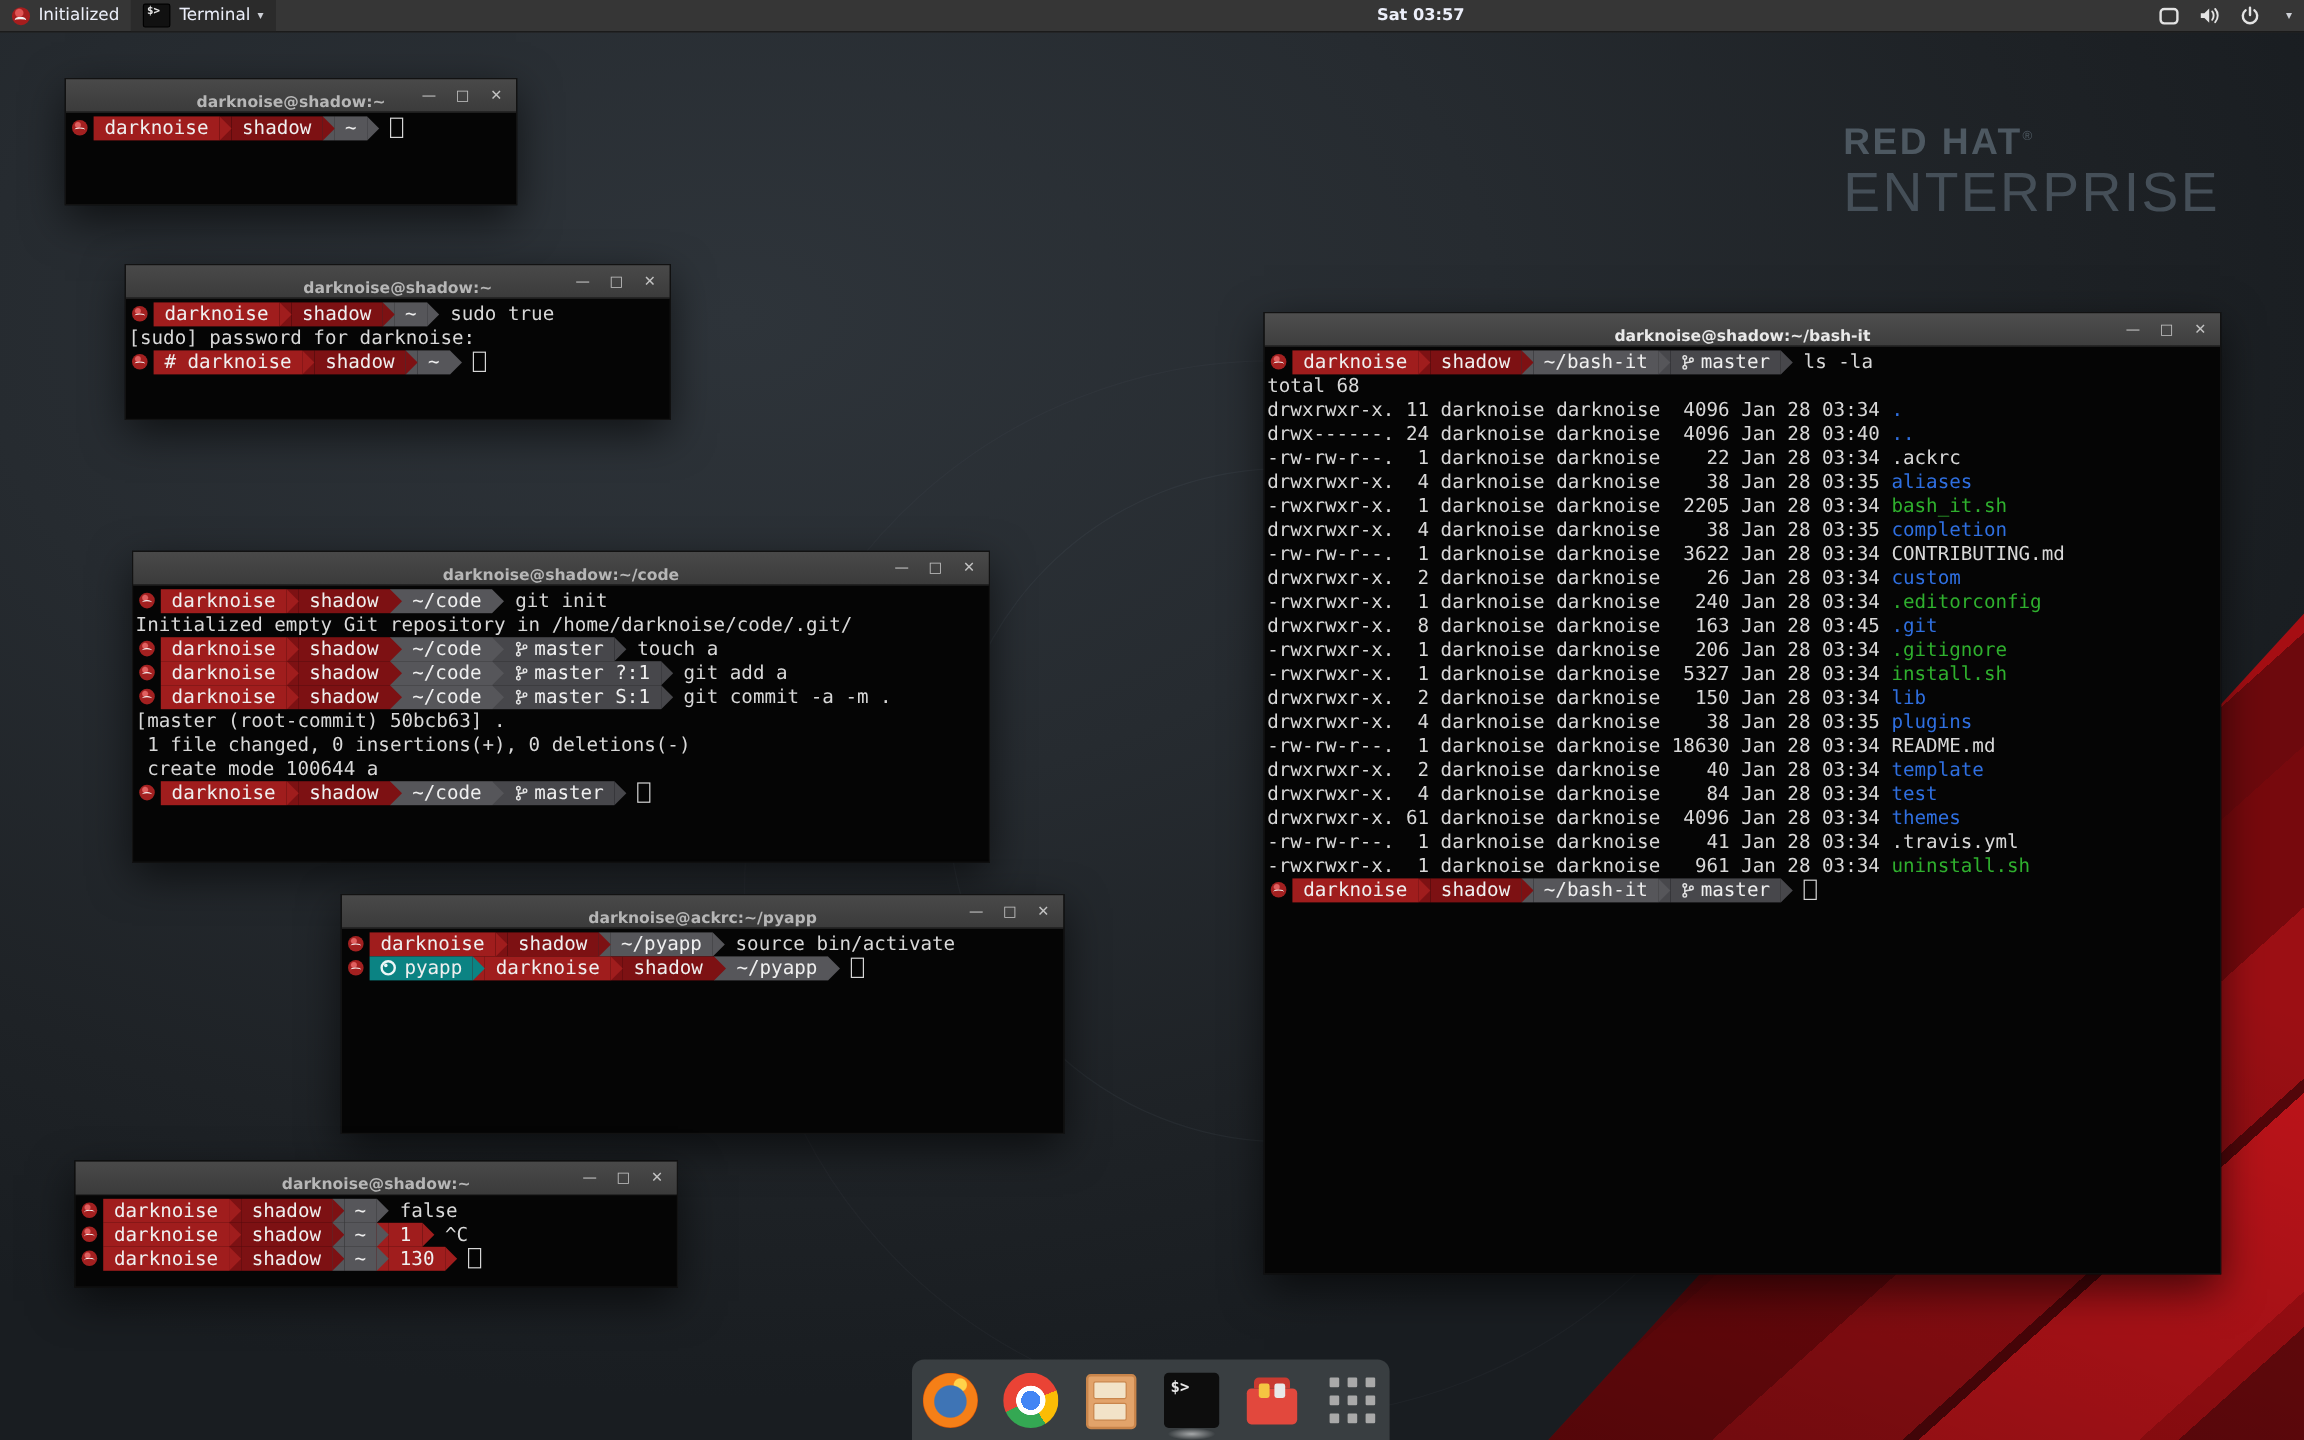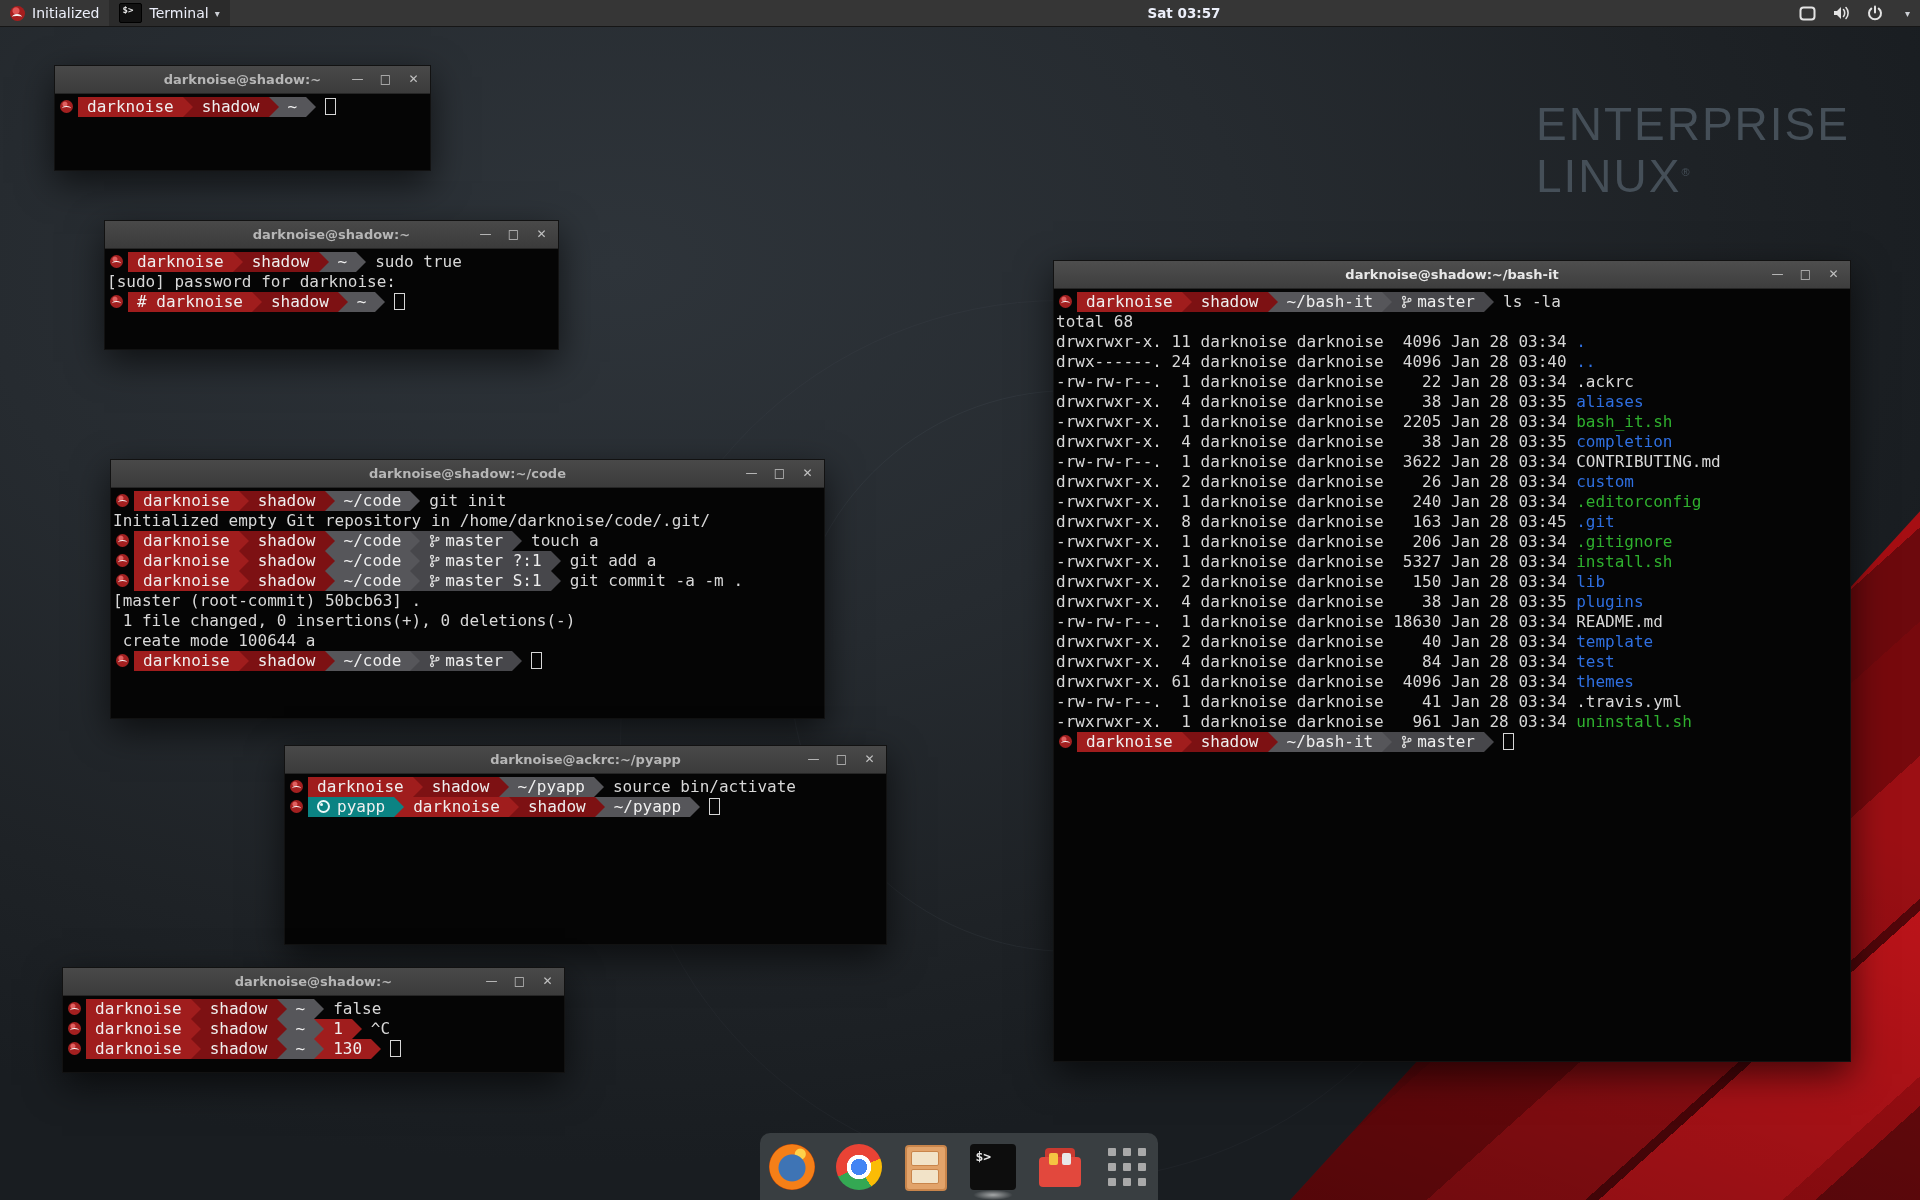--- a/index.html
+++ b/index.html
@@ -40,21 +40,21 @@
     margin-right:7px;border:1px solid #000;}
   .tb-caret{margin-left:6px;font-size:10px;color:#cdd0d6;}
   #clock{position:absolute;left:1184px;top:0;transform:translateX(-50%);height:26px;
     line-height:26px;font-weight:bold;font-size:13.5px;cursor:default;text-align:right;}
   .tb-right{position:absolute;right:10px;top:0;height:26px;display:flex;align-items:center;gap:16px;}
   .tb-right svg{display:block;}
   
   .window{position:absolute;background:#050505;border:1px solid #121212;
     box-shadow:0 12px 34px rgba(0,0,0,.62);z-index:5;}
   .titlebar{height:27px;background:linear-gradient(#494949,#3b3b3b);border-bottom:1px solid #262626;
-    position:relative;display:flex;align-items:center;justify-content:center;}
+    position:relative;display:flex;align-items:flex-end;justify-content:center;}
   .wtitle{font:bold 13px "DejaVu Sans",sans-serif;color:#b6b6b6;}
   .focused .titlebar{background:linear-gradient(#4e4e4e,#3e3e3e);}
   .focused .wtitle{color:#e8e8e8;}
   .controls{position:absolute;right:10px;top:0;height:27px;display:flex;align-items:center;gap:15px;}
   .wbtn{color:#c3c3c3;font-size:12px;width:13px;text-align:center;cursor:default;line-height:27px;}
   .term{position:relative;padding:3px 2px;white-space:pre;
     font:16px/20px "DejaVu Sans Mono",monospace;color:#d8d8d8;height:calc(100% - 33px);}
   .line{height:20px;}
   .seg{display:inline-block;height:20px;line-height:20px;padding:0 9px;color:#efefef;vertical-align:top;}
   .parrow{display:inline-block;width:0;height:0;border-top:10px solid transparent;
@@ -114,22 +114,22 @@
 </style>
 </head>
 <body>
 
 <div id="screen">
   <div class="bg-arc" id="arc1"></div>
   <div class="bg-arc" id="arc2"></div>
   <div id="corner-art"></div>
 
   <div id="brand">
+    <div class="b1"><span>RED HAT</span><sup>®</sup></div>
     <div class="b2">ENTERPRISE</div>
-    <div class="b3"><span>LINUX</span><sup>®</sup></div>
   </div>
 
   <div id="topbar">
     <div class="tb-left">
       <div class="tb-item">
         <span class="hat-icon"></span>
         <span>Initialized</span>
       </div>
       <div class="tb-item" id="app-menu">
         <span class="tb-term-icon">$&gt;</span>

